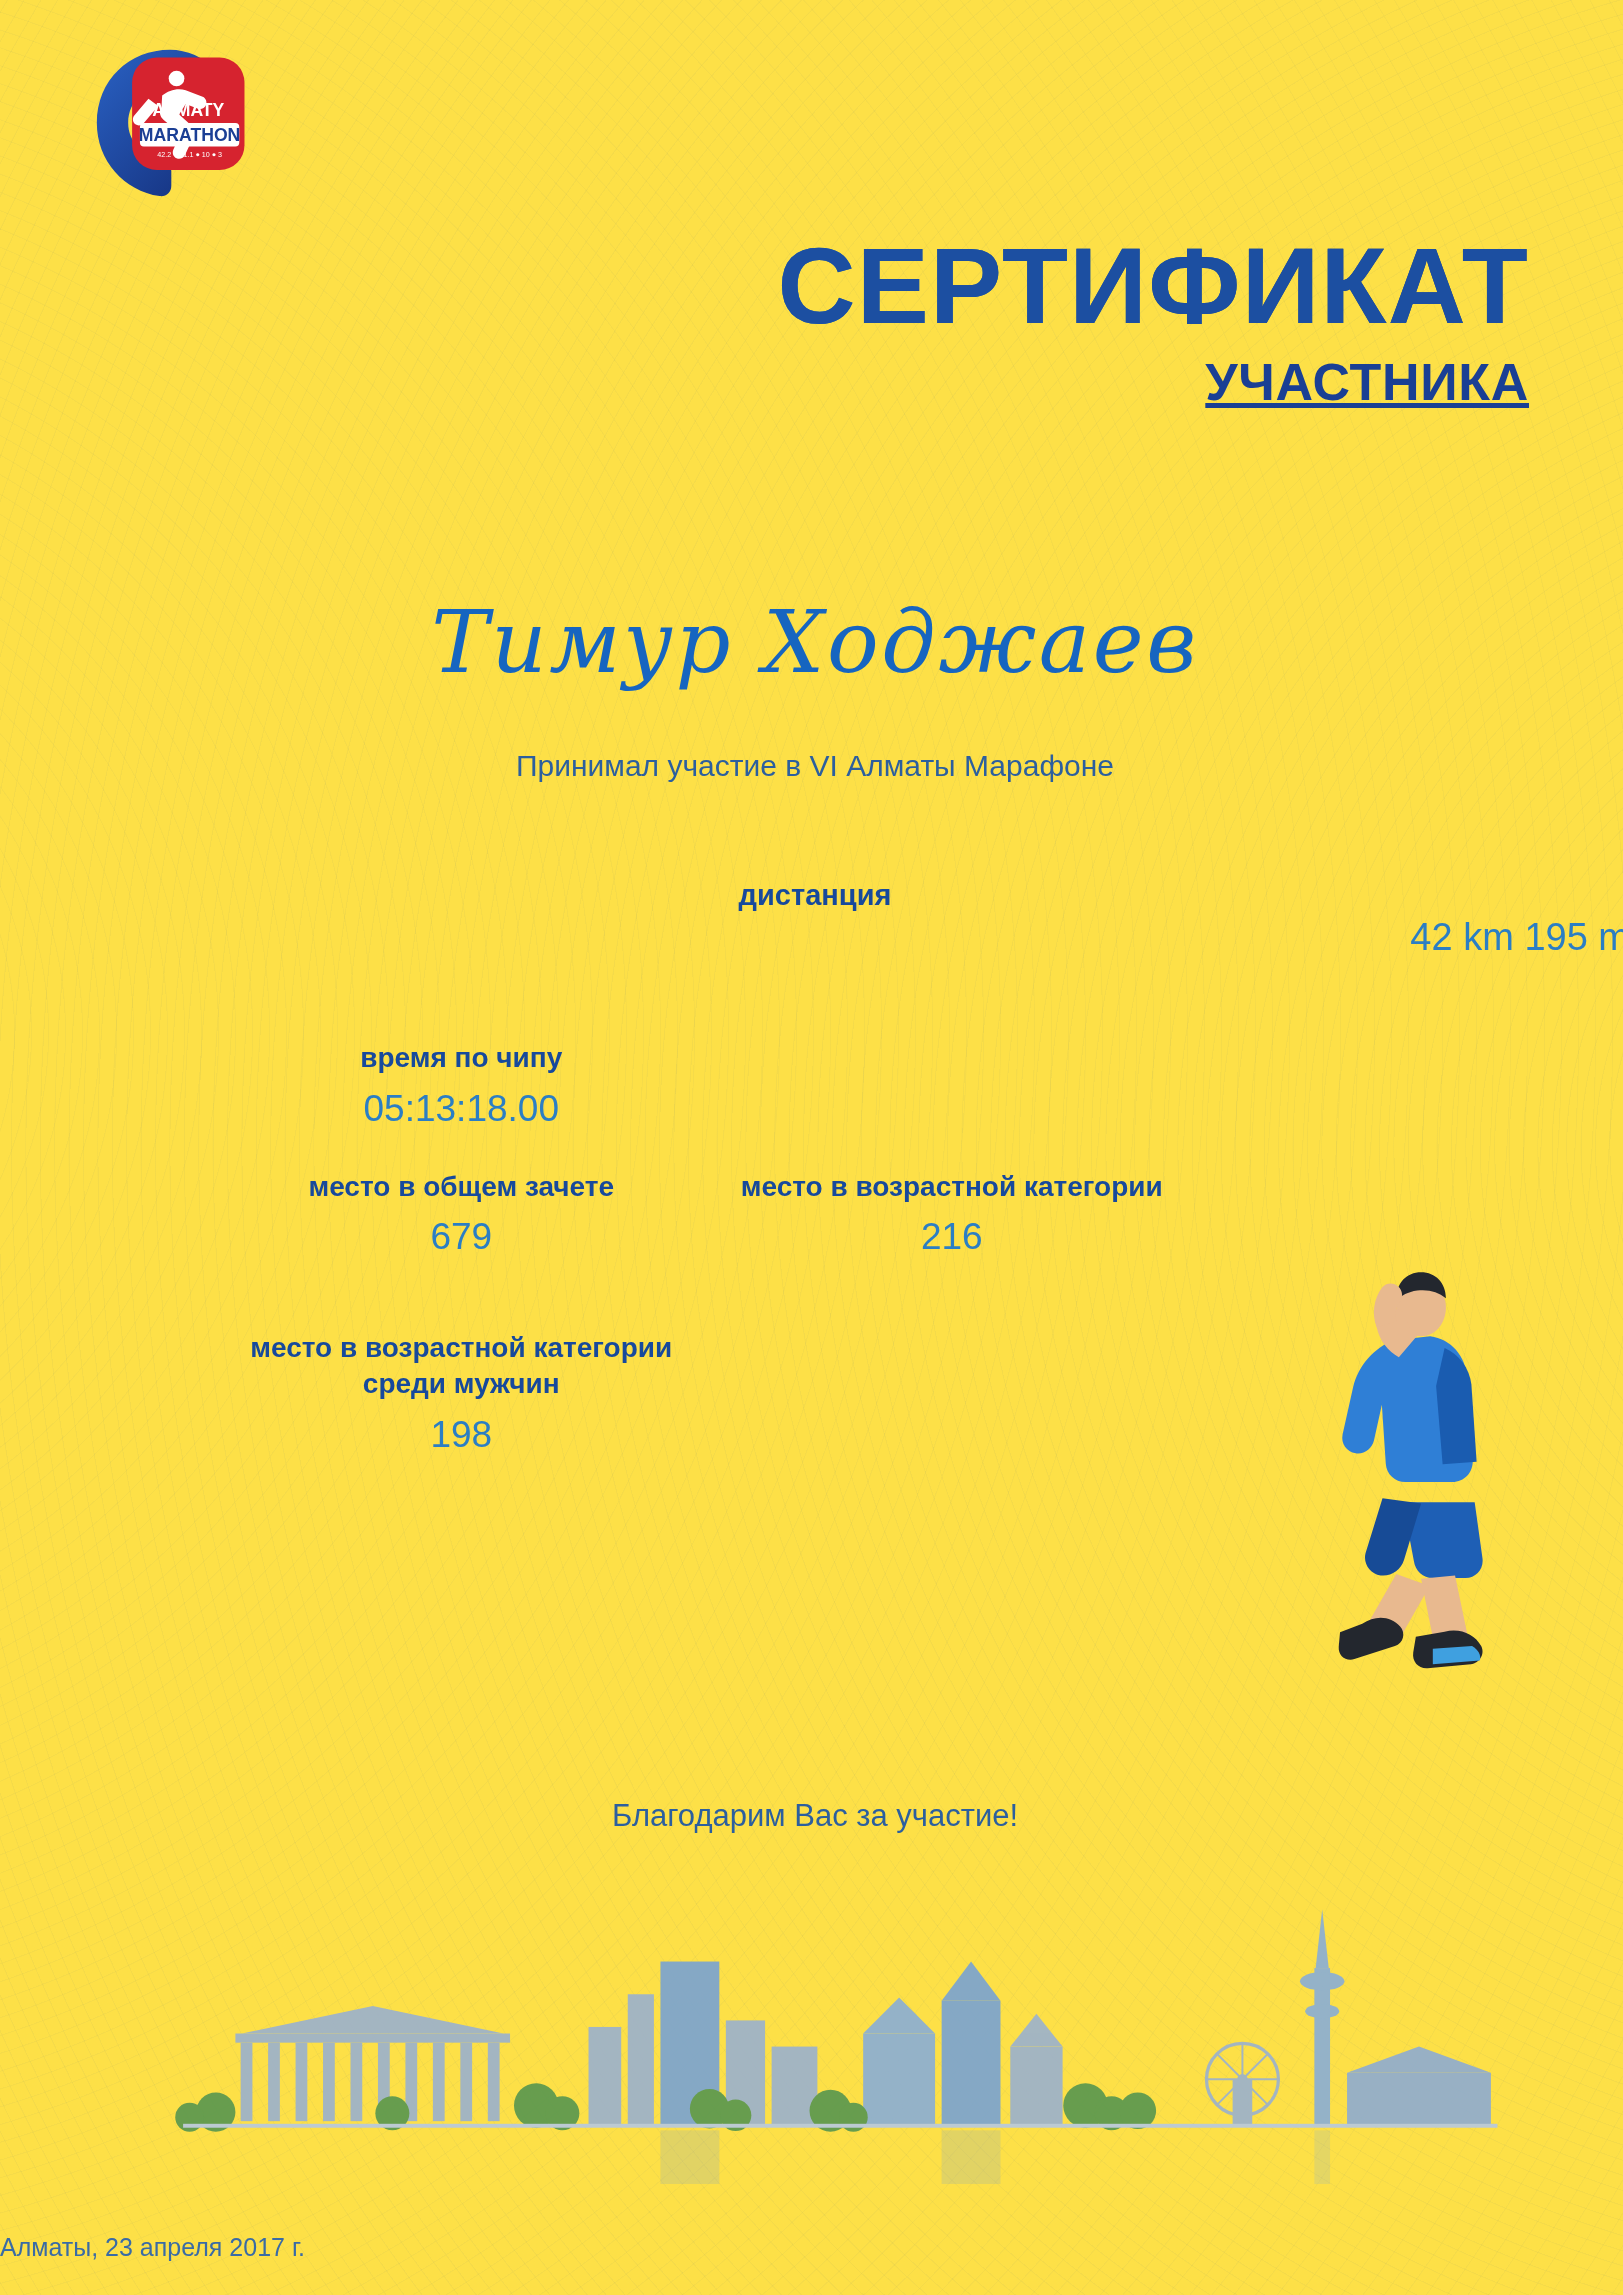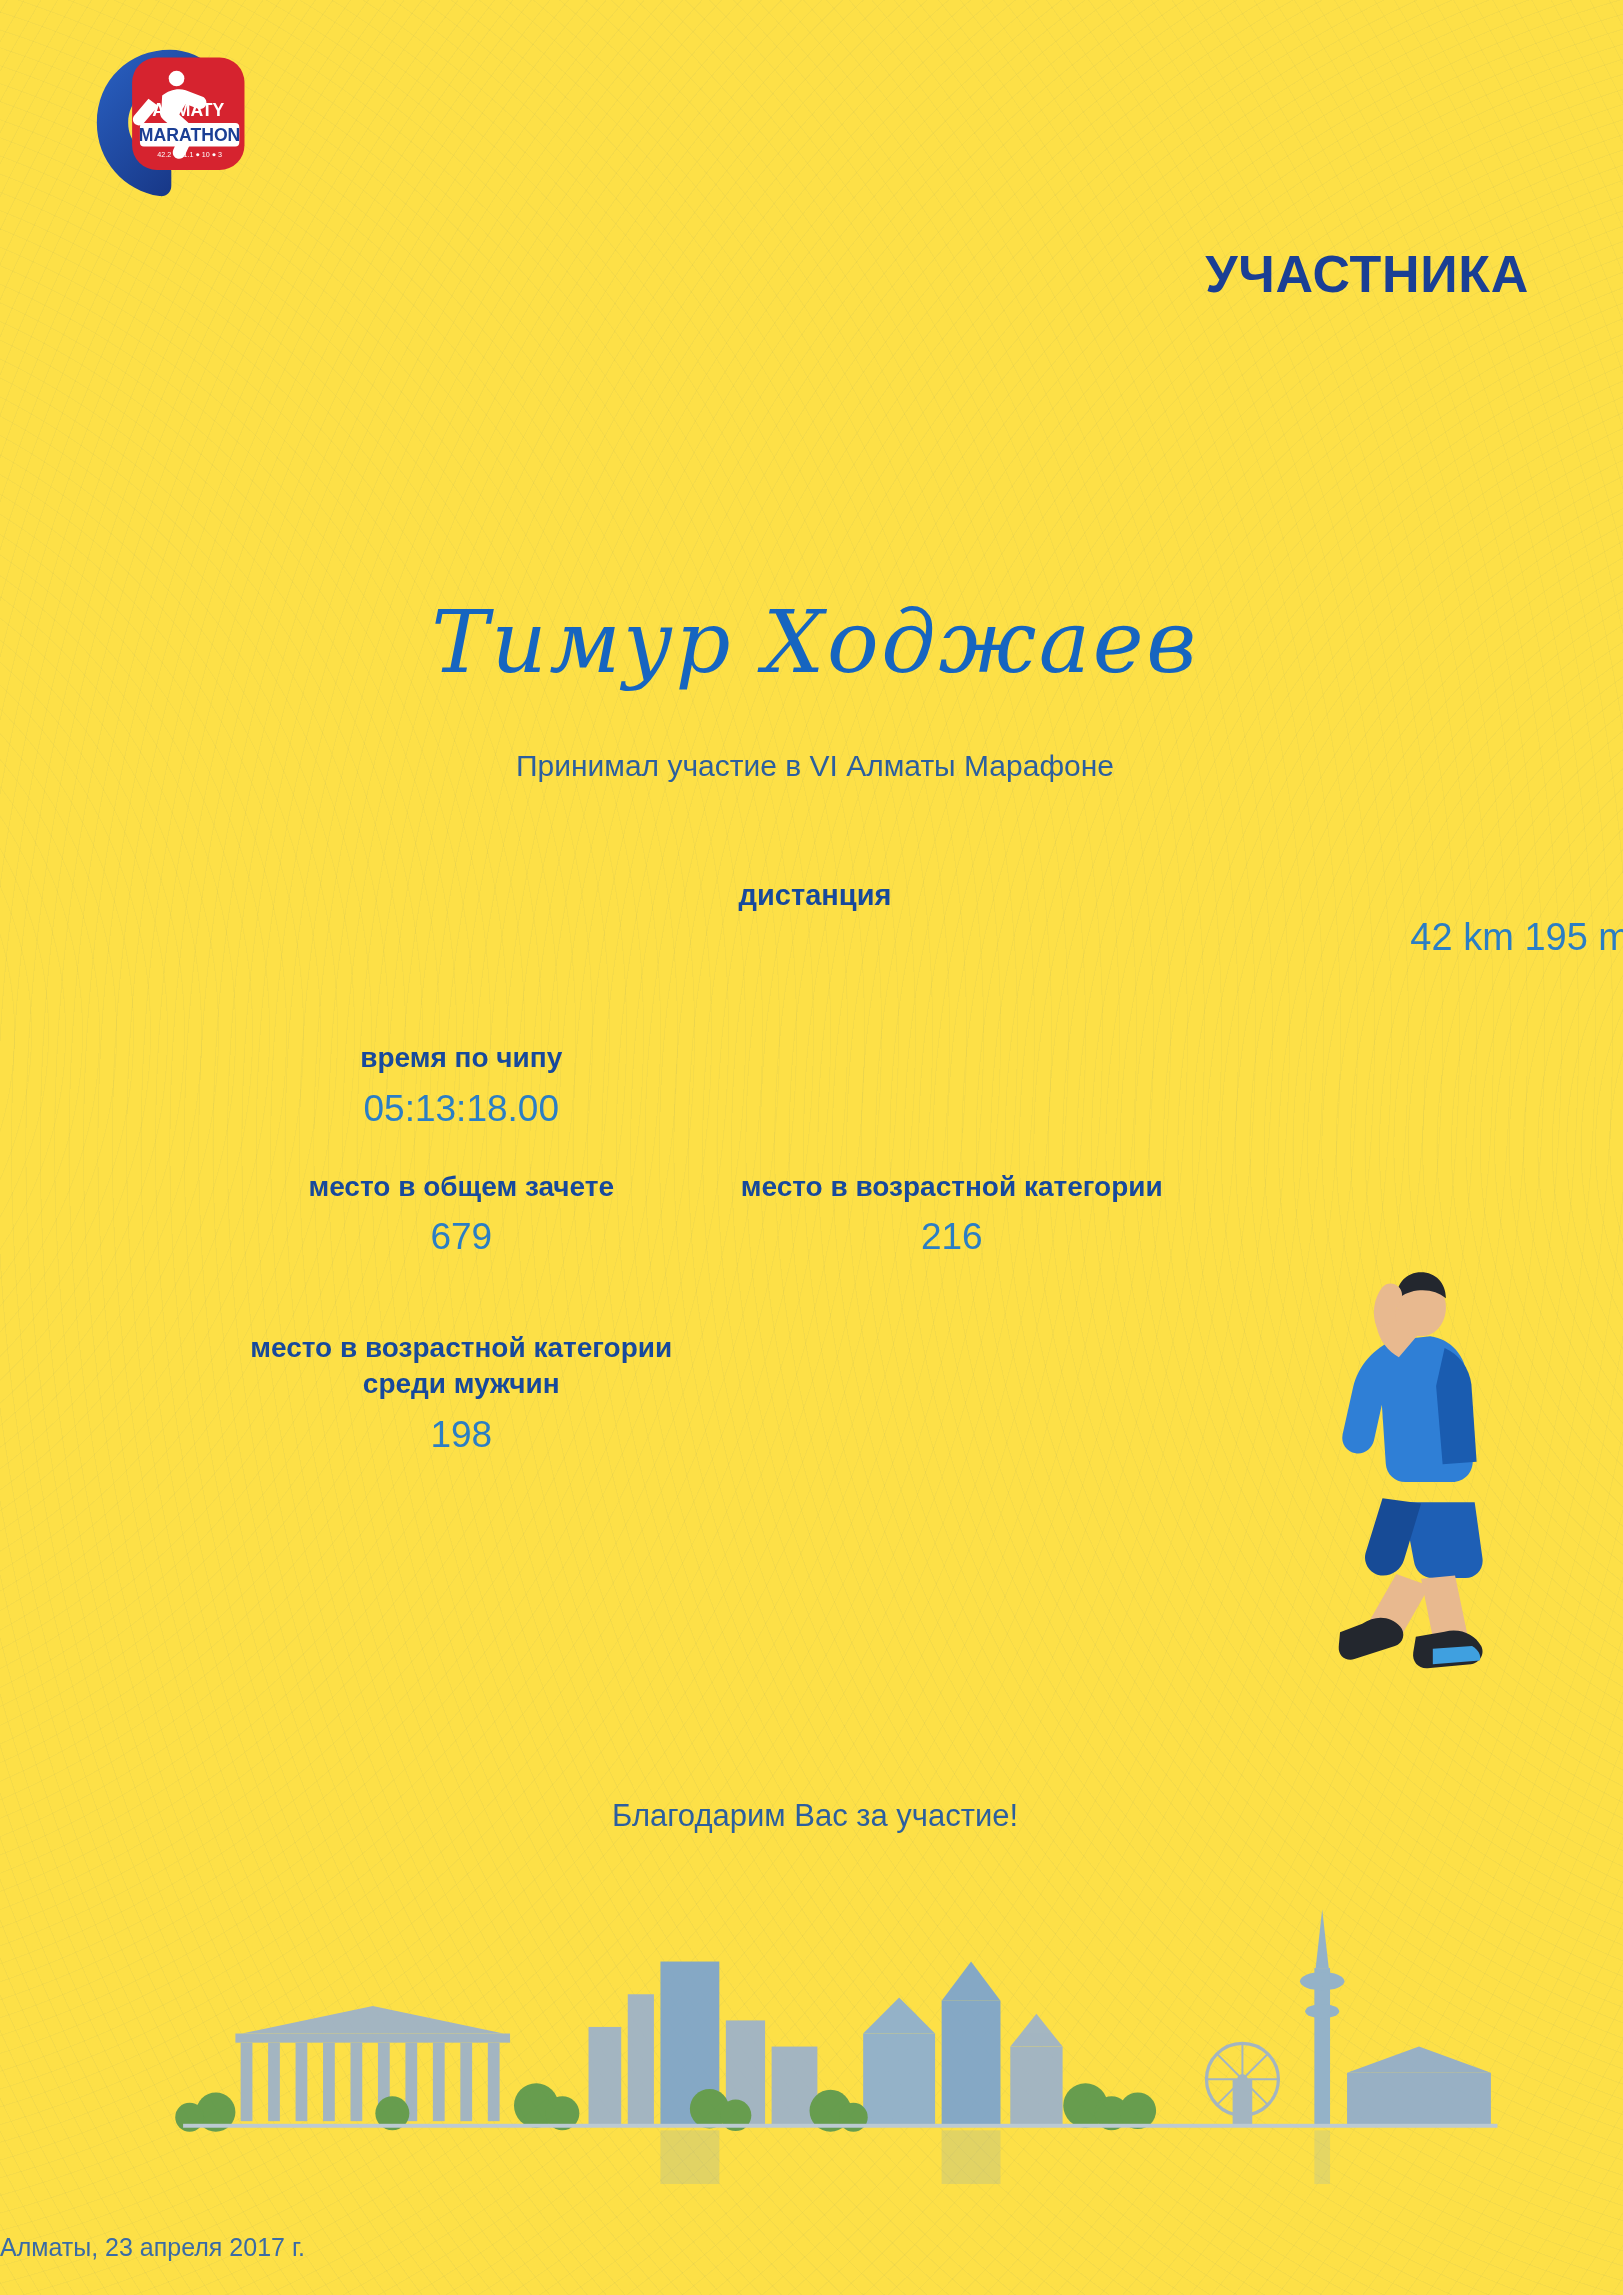--- a/index.html
+++ b/index.html
@@ -61,20 +61,21 @@
     background-clip: text;
     color: #1c4fa1;
     margin: 0;
   }
   .title-sub {
     font-size: 52px;
     font-weight: bold;
     letter-spacing: 0.7px;
     color: #1a3f94;
     margin-top: 11.8px;
+    text-decoration: underline;
   }
 
   
   .participant-name {
     position: absolute;
     top: 576px;
     left: 0;
     right: 0;
     text-align: center;
     font-family: "DejaVu Serif", serif;
@@ -210,20 +211,21 @@
         <rect x="96" y="96" width="164" height="34" fill="#ffffff" opacity="0.0"></rect>
         <text x="178" y="120" text-anchor="middle" font-family="Liberation Sans, sans-serif" font-size="27" font-weight="bold" fill="#ffffff">ALMATY</text>
         <rect x="104" y="130" width="152" height="36" rx="6" fill="#ffffff"></rect>
         <text x="180" y="158" text-anchor="middle" font-family="Liberation Sans, sans-serif" font-size="27" font-weight="bold" fill="#1b3f95">MARATHON</text>
         <text x="180" y="182" text-anchor="middle" font-family="Liberation Sans, sans-serif" font-size="11" fill="#ffffff">42.2 ● 21.1 ● 10 ● 3</text>
       </g>
     </svg>
   </div>
 
   <div class="title-block">
+    <div class="title-main">СЕРТИФИКАТ</div>
     <div class="title-sub">УЧАСТНИКА</div>
   </div>
 
   <div class="participant-name">Тимур Ходжаев</div>
   <div class="subtitle-line">Принимал участие в VI Алматы Марафоне</div>
 
   <div class="dist-label">дистанция</div>
   <div class="dist-value">42 km 195 m</div>
 
   <div class="stats">

